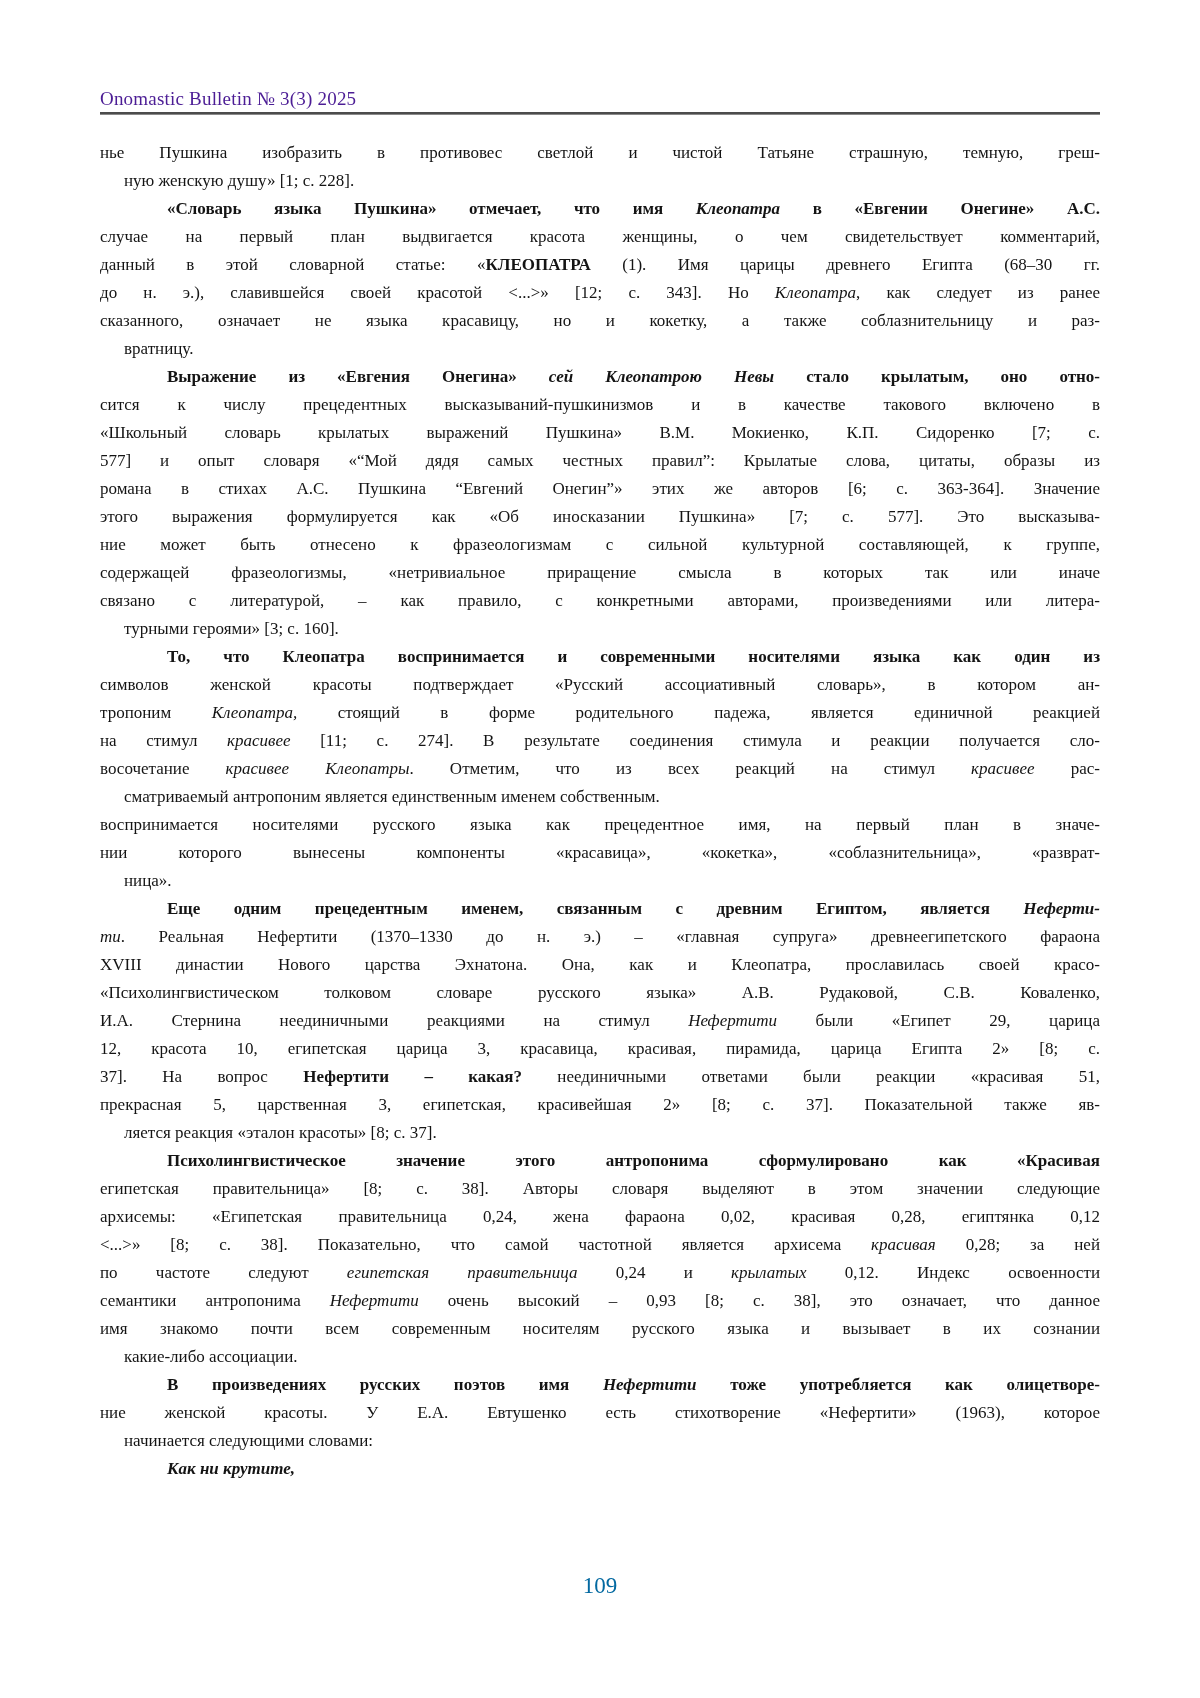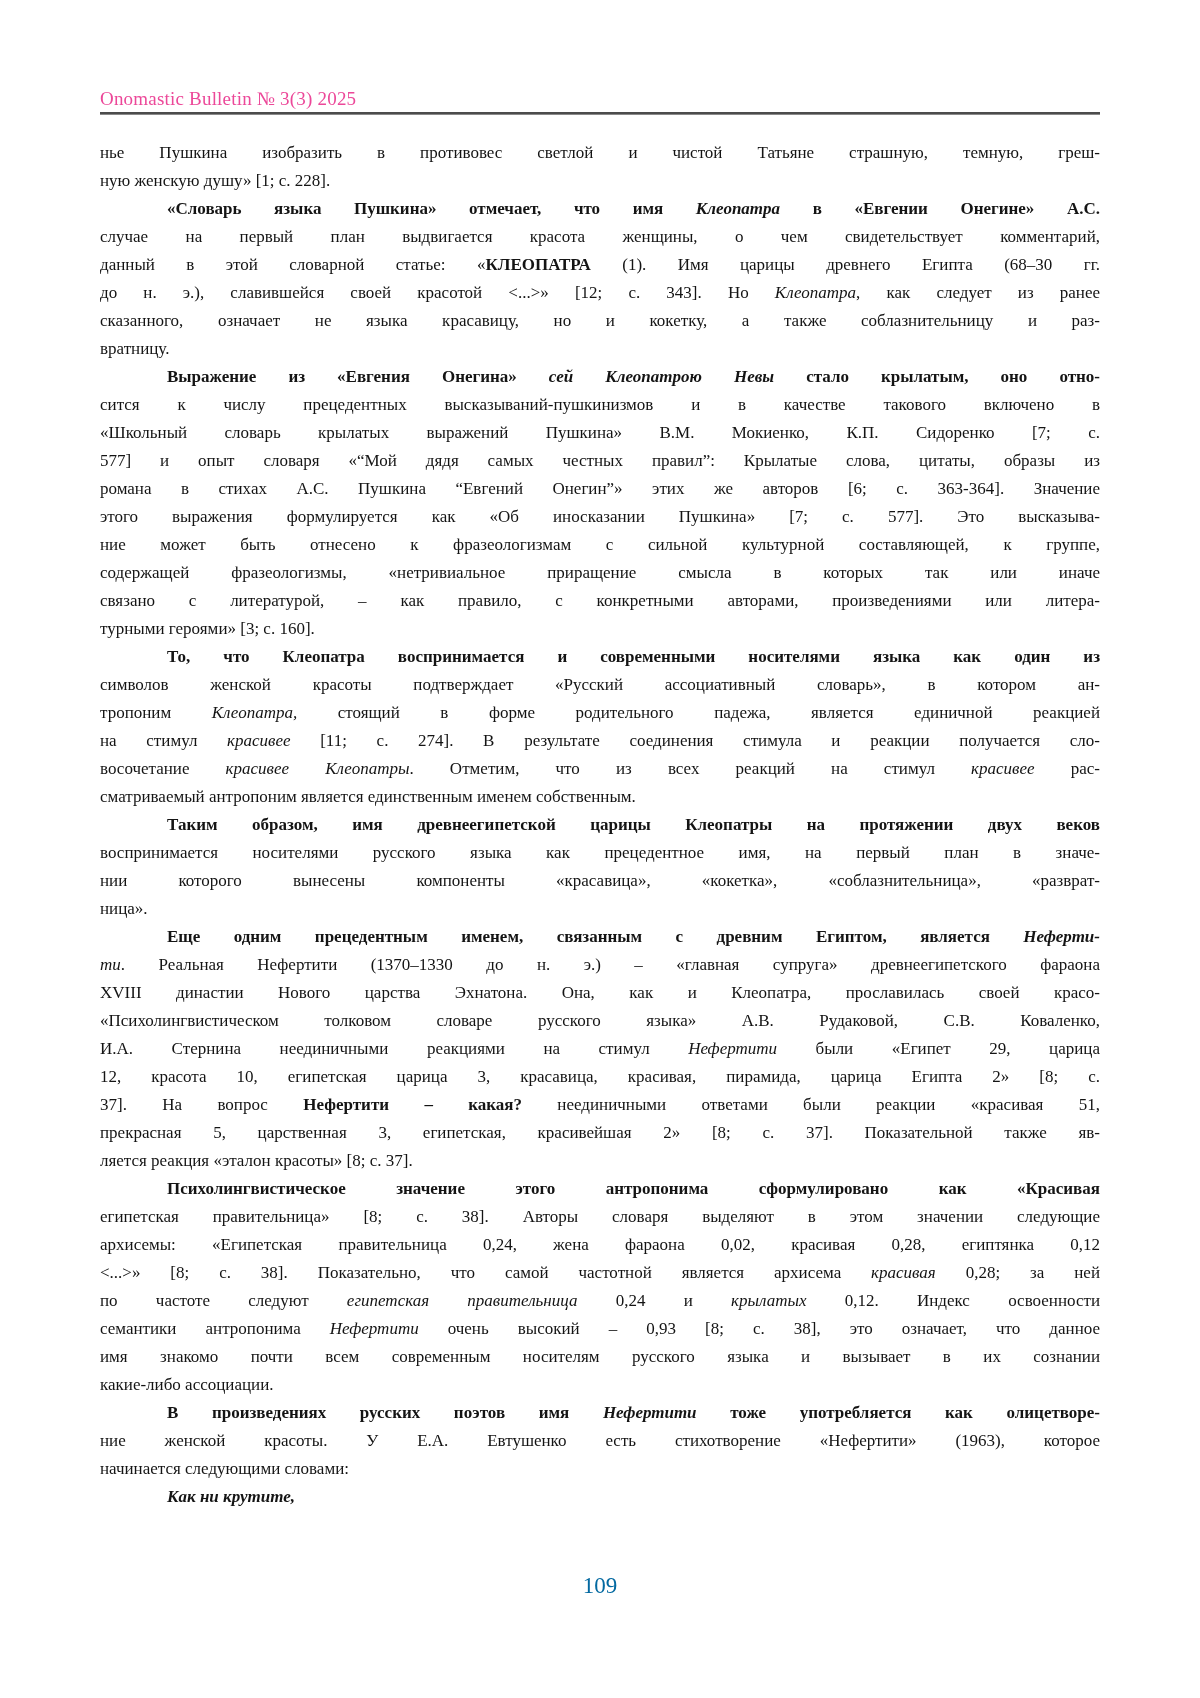--- a/index.html
+++ b/index.html
@@ -17,21 +17,21 @@
     inset: 0;
     background: #ffffff;
   }
   .journal-header {
     position: absolute;
     left: 100px;
     top: 88px;
     width: 1000px;
     font-size: 19px;
     line-height: 22px;
-    color: #ec4899;
+    color: #4c1d95;
     letter-spacing: 0.2px;
   }
   .header-rule {
     position: absolute;
     left: 100px;
     top: 112px;
     width: 1000px;
     height: 3px;
     background: #4c4c4c;
     border-bottom: 1px solid #8a8a8a;
@@ -45,21 +45,21 @@
     line-height: 28px;
   }
   .line {
     text-align: justify;
     text-align-last: justify;
     text-justify: inter-word;
     white-space: normal;
     height: 28px;
     overflow: visible;
   }
-  .line.last { text-align-last: left; }
+  .line.last { text-align-last: left; margin-left: 24px; }
   .line.indent { margin-left: 67px; font-weight: bold; }
   .i { font-style: italic; }
   .b { font-weight: bold; }
   .page-number {
     position: absolute;
     left: 100px;
     top: 1572px;
     width: 1000px;
     text-align: center;
     font-size: 23px;
@@ -92,21 +92,20 @@
       <div class="line"><span>ние может быть отнесено к фразеологизмам с сильной культурной составляющей, к группе,</span></div>
       <div class="line"><span>содержащей фразеологизмы, «нетривиальное приращение смысла в которых так или иначе</span></div>
       <div class="line"><span>связано с литературой, – как правило, с конкретными авторами, произведениями или литера-</span></div>
       <div class="line last"><span>турными героями» [3; с. 160].</span></div>
       <div class="line indent"><span>То, что Клеопатра воспринимается и современными носителями языка как один из</span></div>
       <div class="line"><span>символов женской красоты подтверждает «Русский ассоциативный словарь», в котором ан-</span></div>
       <div class="line"><span>тропоним </span><span class="i">Клеопатра,</span><span> стоящий в форме родительного падежа, является единичной реакцией</span></div>
       <div class="line"><span>на стимул </span><span class="i">красивее</span><span> [11; с. 274]. В результате соединения стимула и реакции получается сло-</span></div>
       <div class="line"><span>восочетание </span><span class="i">красивее Клеопатры</span><span>. Отметим, что из всех реакций на стимул </span><span class="i">красивее</span><span> рас-</span></div>
       <div class="line last"><span>сматриваемый антропоним является единственным именем собственным.</span></div>
-      <div class="line indent"><span>Таким образом, имя древнеегипетской царицы Клеопатры на протяжении двух веков</span></div>
       <div class="line"><span>воспринимается носителями русского языка как прецедентное имя, на первый план в значе-</span></div>
       <div class="line"><span>нии которого вынесены компоненты «красавица», «кокетка», «соблазнительница», «разврат-</span></div>
       <div class="line last"><span>ница».</span></div>
       <div class="line indent"><span>Еще одним прецедентным именем, связанным с древним Египтом, является </span><span class="i">Неферти-</span></div>
       <div class="line"><span class="i">ти</span><span>. Реальная Нефертити (1370–1330 до н. э.) – «главная супруга» древнеегипетского фараона</span></div>
       <div class="line"><span>XVIII династии Нового царства Эхнатона. Она, как и Клеопатра, прославилась своей красо-</span></div>
       <div class="line"><span>«Психолингвистическом толковом словаре русского языка» А.В. Рудаковой, С.В. Коваленко,</span></div>
       <div class="line"><span>И.А. Стернина неединичными реакциями на стимул </span><span class="i">Нефертити</span><span> были «Египет 29, царица</span></div>
       <div class="line"><span>12, красота 10, египетская царица 3, красавица, красивая, пирамида, царица Египта 2» [8; с.</span></div>
       <div class="line"><span>37]. На вопрос </span><span class="b">Нефертити – какая?</span><span> неединичными ответами были реакции «красивая 51,</span></div>

